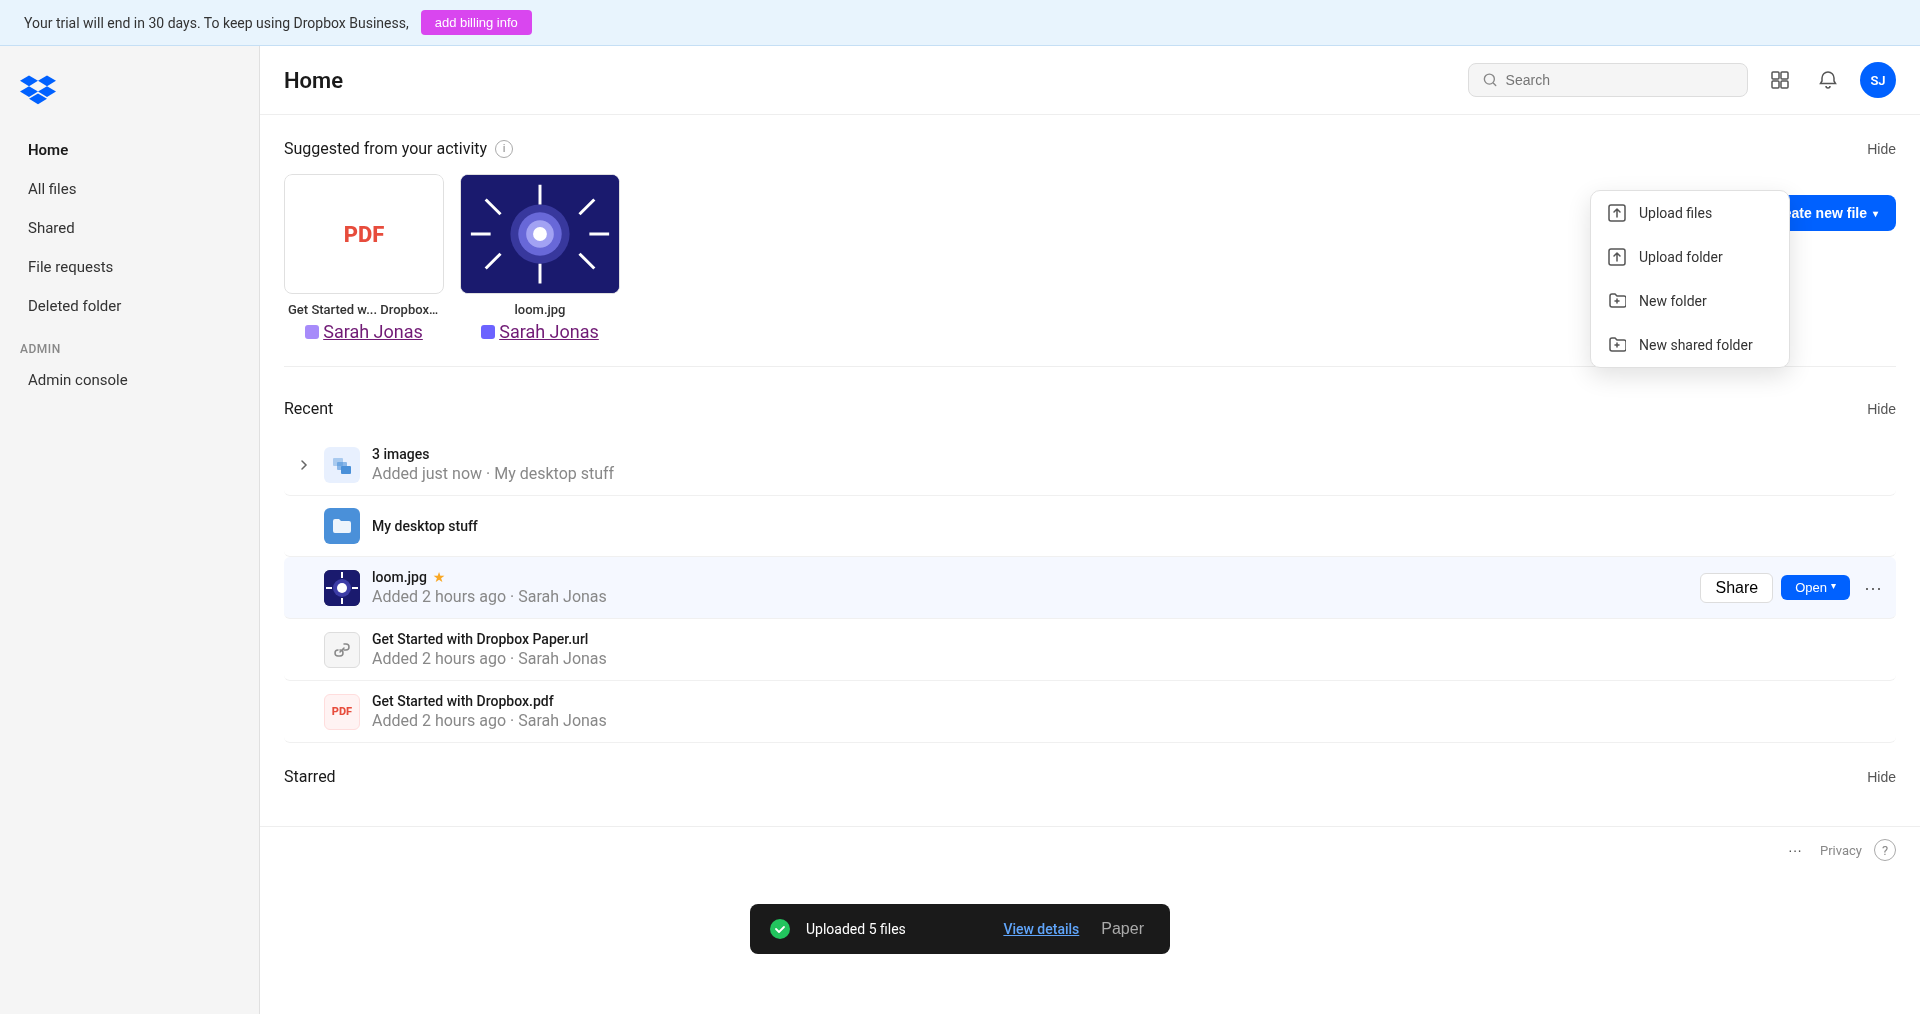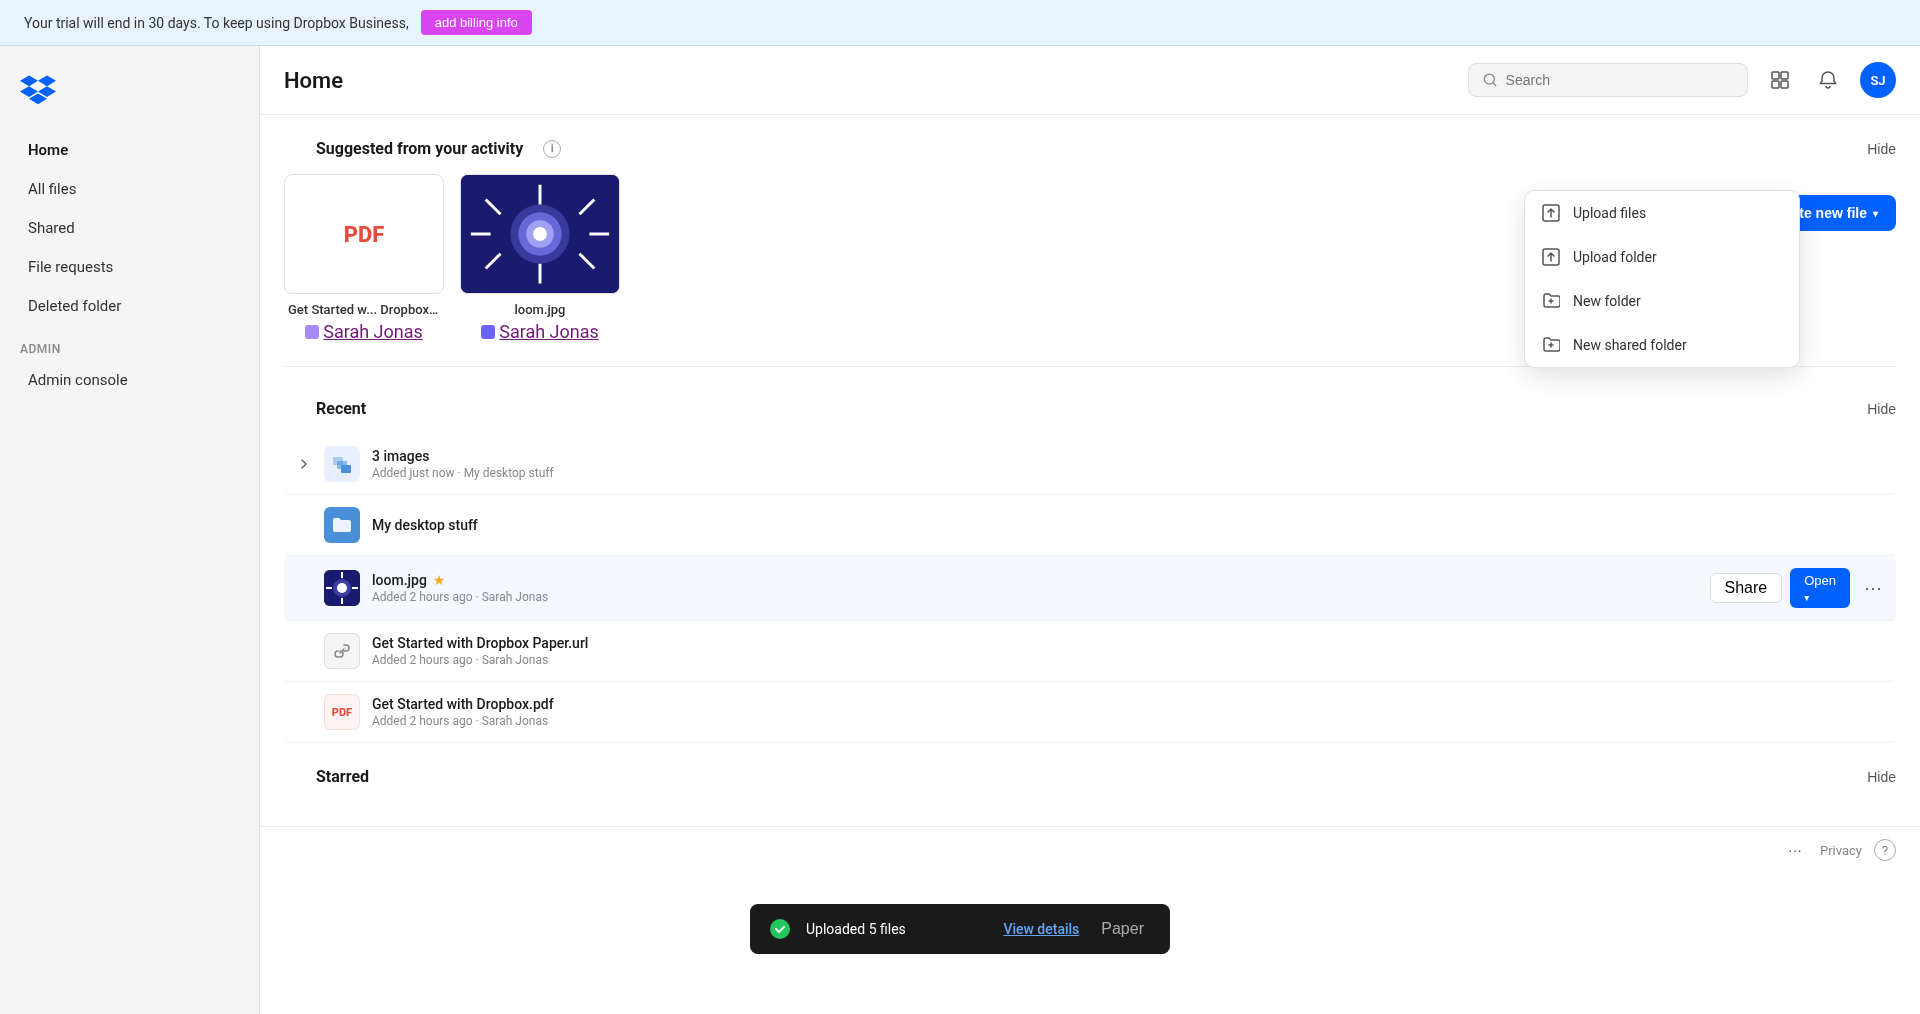--- a/index.html
+++ b/index.html
@@ -150,25 +150,24 @@
 
     
     .section-header {
       display: flex;
       align-items: center;
       justify-content: space-between;
       margin-bottom: 16px;
     }
     .section-title {
       font-size: 16px;
-      font-weight: 700;
-      display: flex;
-      align-items: center;
-      gap: 20px;
-      margin-left: 32px;
+      font-weight: 400;
+      display: flex;
+      align-items: center;
+      gap: 8px;
     }
     .hide-btn {
       background: none;
       border: none;
       color: #555;
       font-size: 14px;
       cursor: pointer;
       font-weight: 500;
     }
 
@@ -281,21 +280,21 @@
       align-items: center;
       justify-content: center;
     }
     .file-info { flex: 1; }
     .file-item-name {
       font-size: 14px;
       font-weight: 500;
       color: #1a1a1a;
     }
     .file-item-meta {
-      font-size: 12px;
+      font-size: 16px;
       color: #888;
       margin-top: 2px;
     }
     .item-actions {
       display: flex;
       align-items: center;
       gap: 8px;
       opacity: 0;
     }
     .recent-item:hover .item-actions,
@@ -316,21 +315,20 @@
       color: white;
       border: none;
       border-radius: 6px;
       padding: 5px 14px;
       font-size: 13px;
       cursor: pointer;
       font-weight: 500;
       display: flex;
       align-items: flex-start;
       gap: 4px;
-      flex-direction: column;
     }
     .more-btn {
       background: none;
       border: none;
       cursor: pointer;
       color: #555;
       padding: 4px 6px;
       border-radius: 4px;
       font-size: 18px;
       line-height: 1;
@@ -354,27 +352,27 @@
       border: 1px solid #ddd;
     }
     .icon-pdf {
       background: #fff3f3;
       border: 1px solid #fdd;
     }
 
     
     .dropdown-menu {
       position: fixed;
-      right: 120px;
+      right: 130px;
       top: 190px;
       background: white;
       border: 1px solid #e0e0e0;
       border-radius: 10px;
       box-shadow: 0 8px 24px rgba(0,0,0,0.12);
-      width: 276px;
+      width: 200px;
       z-index: 100;
       overflow: hidden;
     }
     .dropdown-item {
       display: flex;
       align-items: center;
       gap: 12px;
       padding: 12px 16px;
       font-size: 14px;
       color: #333;

